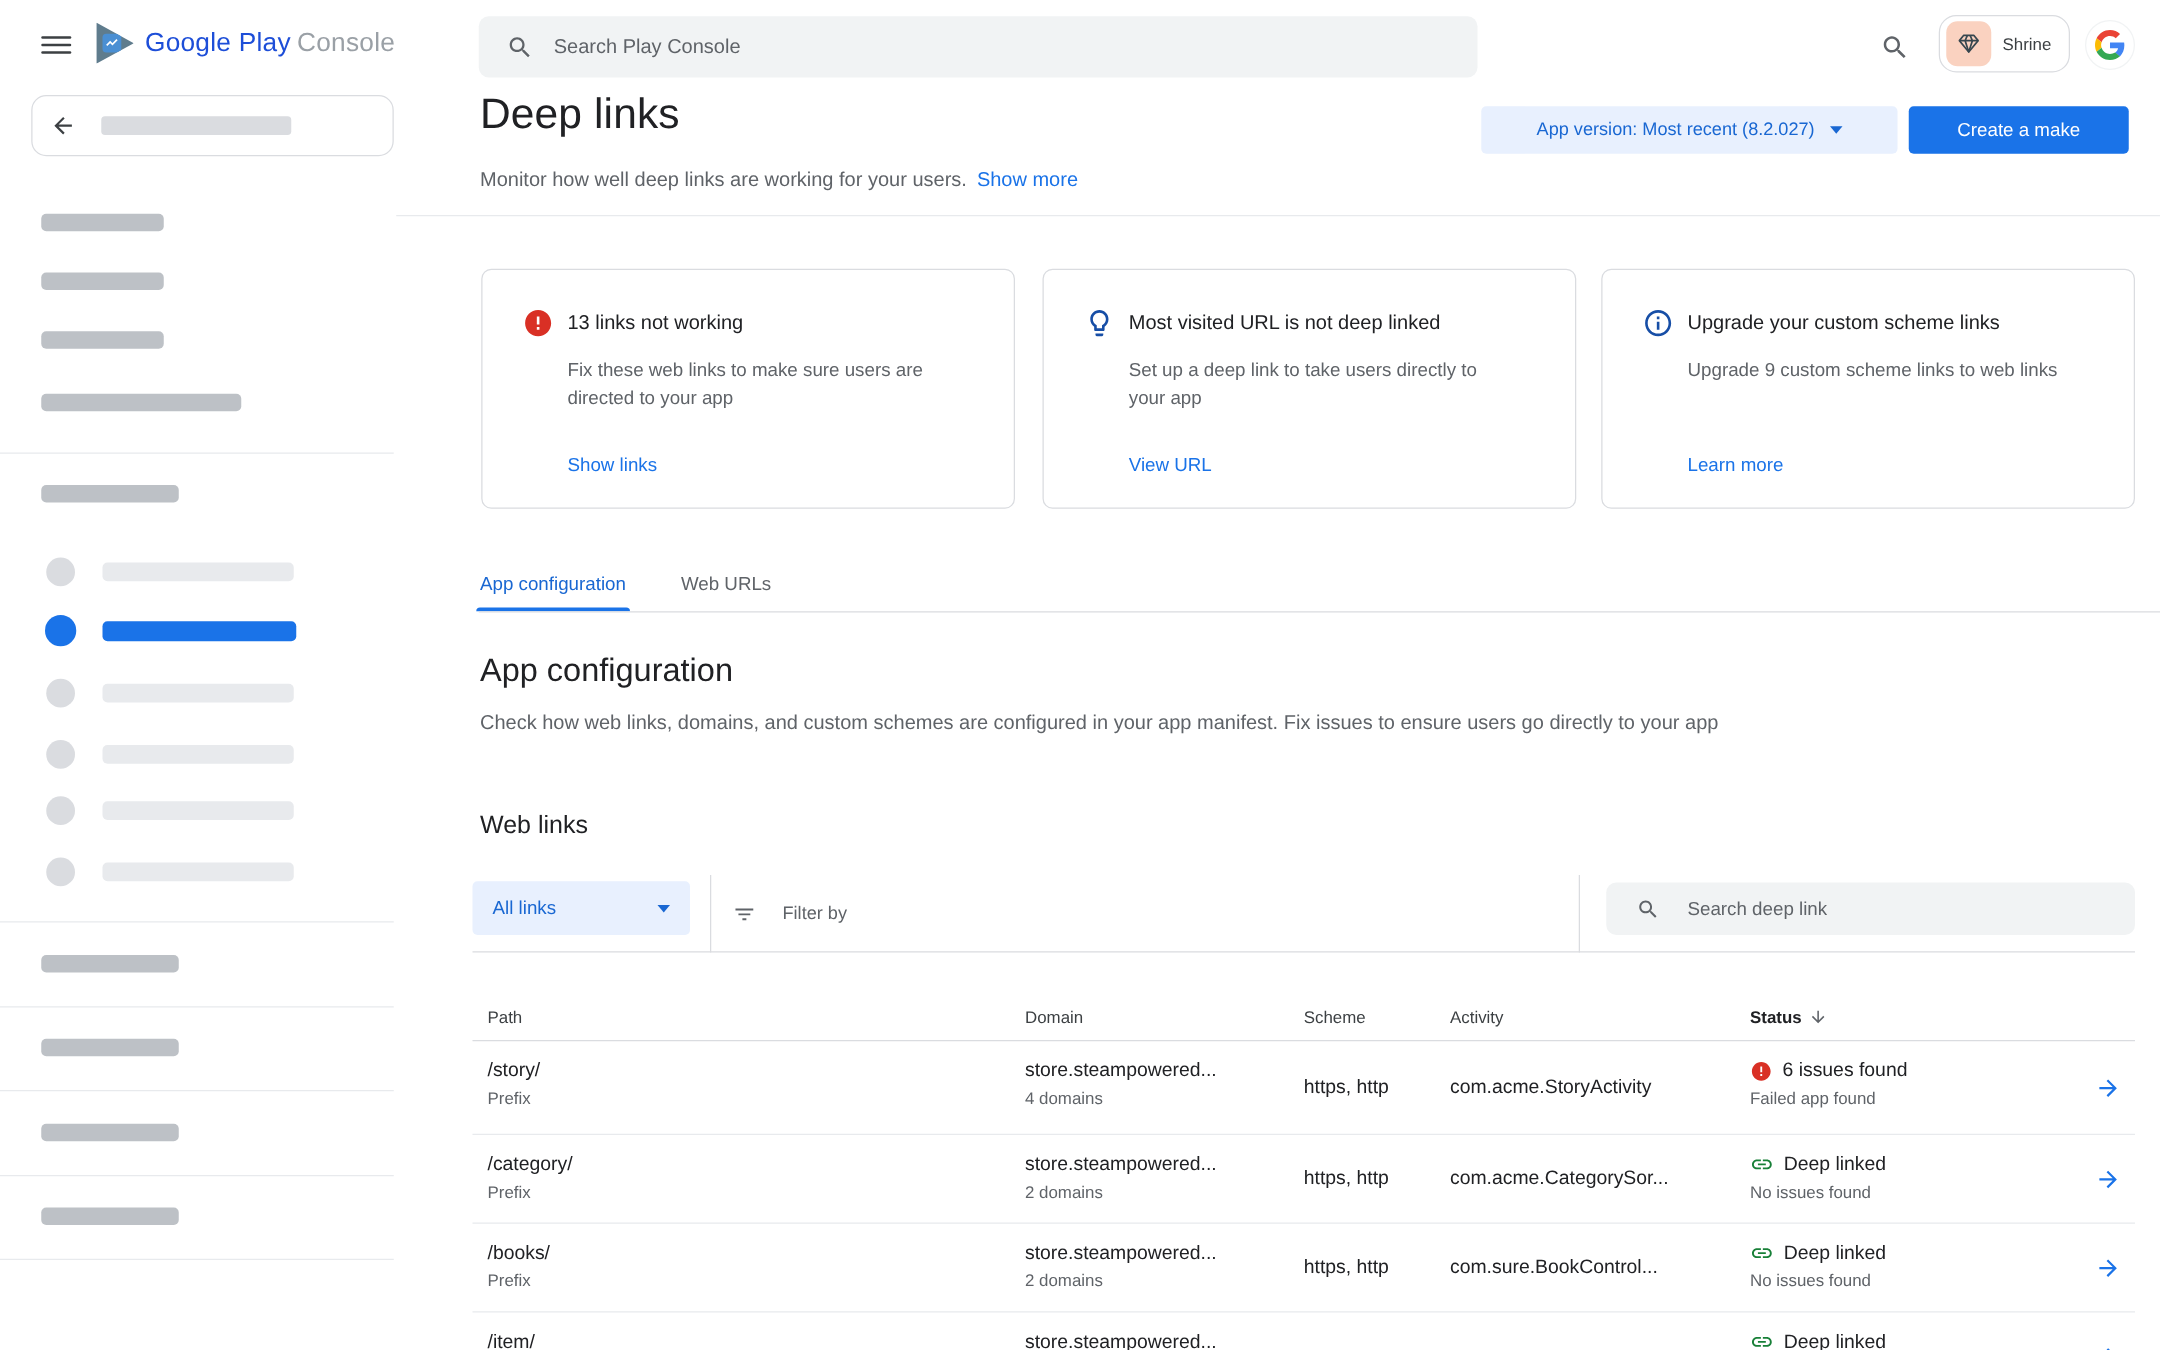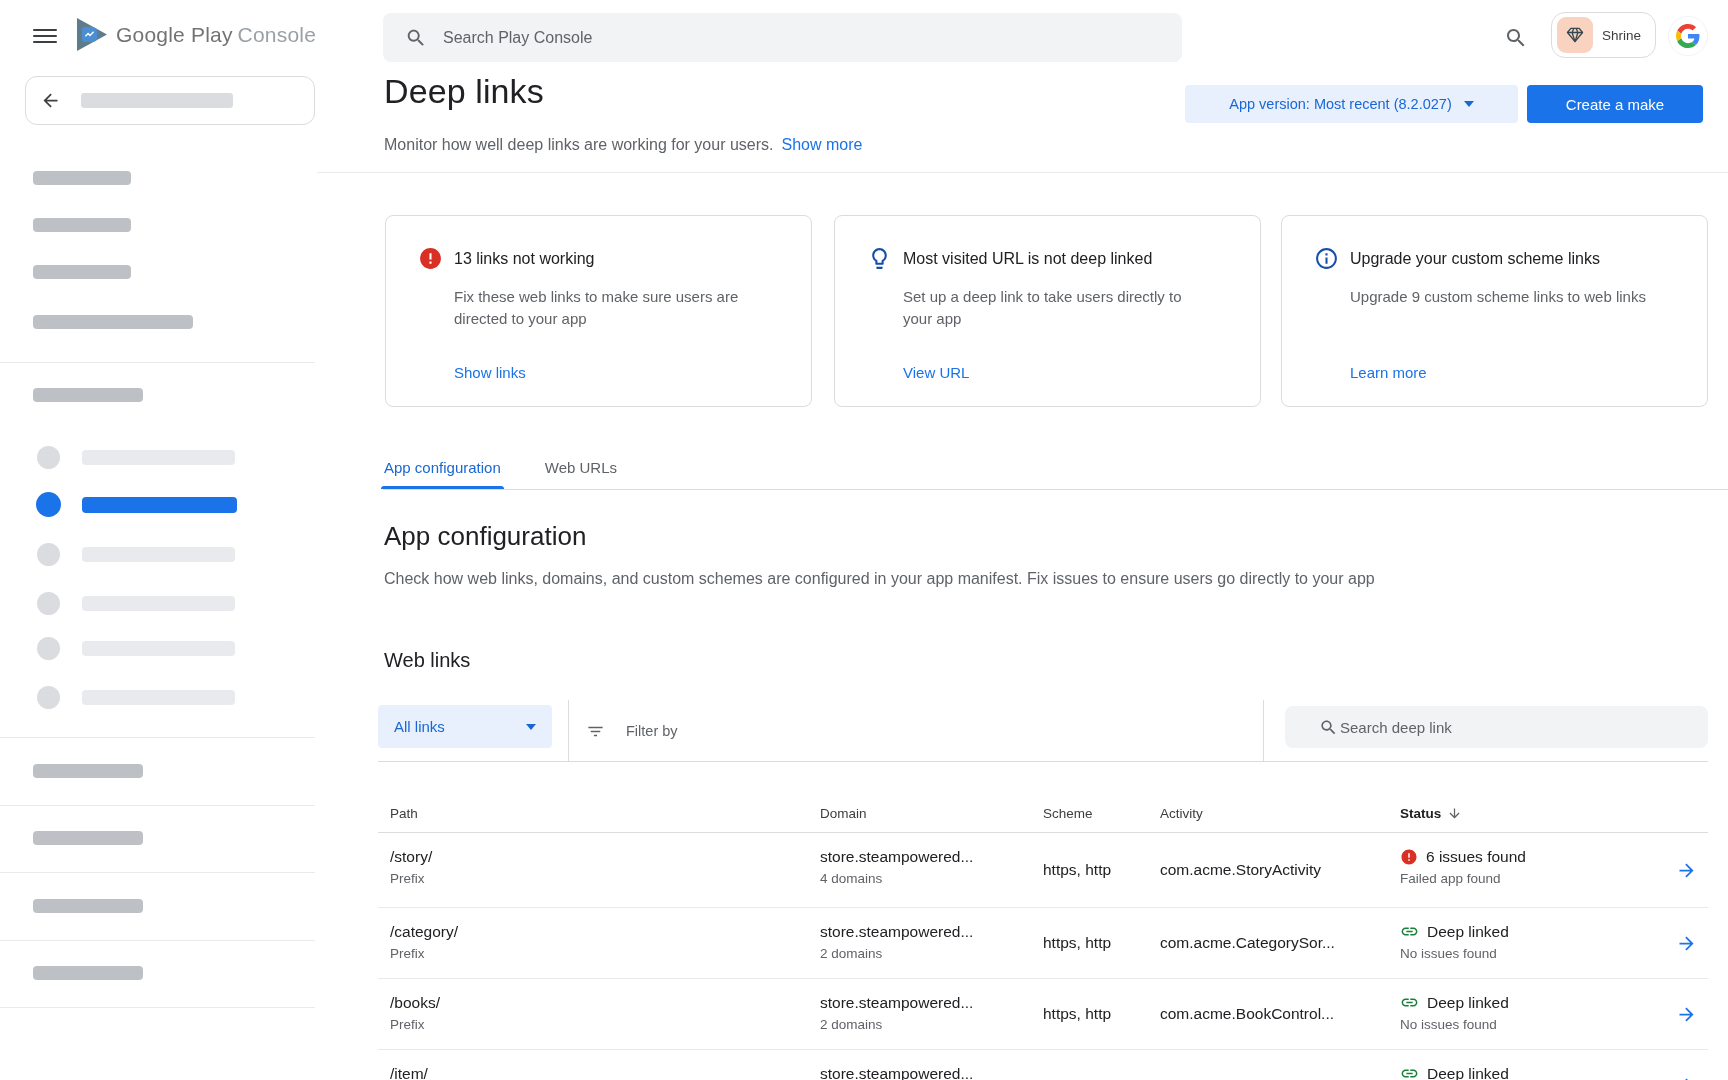--- a/index.html
+++ b/index.html
@@ -7,21 +7,21 @@
   body { position:relative; overflow:hidden; background:#fff; color:#202124; }
 
   
   .sidebar { position:absolute; left:0; top:0; width:317px; height:1080px; background:#fff; }
   .hamburger { position:absolute; left:33px; top:25px; width:24px; height:22px; border:none; background:none; cursor:pointer; }
   .hamburger span { display:block; height:2.5px; background:#3c4043; border-radius:2px; margin:3.5px 0; }
   .logo { position:absolute; left:77px; top:18px; display:flex; align-items:center; }
   .logo-tri { width:30px; height:33px; background:#5f7c8d; clip-path:polygon(0 0,100% 50%,0 100%); position:relative; }
   .logo-chip { position:absolute; left:5px; top:9px; width:15px; height:15px; background:#4a8fd3; border-radius:3px; display:flex; align-items:center; justify-content:center; }
   .logo-text { margin-left:9px; font-size:21px; letter-spacing:.2px; }
-  .logo-text .brand { color:#737373; font-weight:500; }
+  .logo-text .brand { color:#1d4ed8; font-weight:500; }
   .logo-text .product { color:#9aa0a6; font-weight:400; margin-left:5px; }
   .back-box { position:absolute; left:25px; top:76px; width:290px; height:49px; border:1px solid #dadce0; border-radius:12px; display:flex; align-items:center; padding-left:14px; background:#fff; cursor:pointer; }
   .back-box .sk { width:152px; height:15px; border-radius:3px; background:#dadce0; margin-left:20px; }
   .sk-bar { position:absolute; height:14px; border-radius:4px; background:#bdc1c6; }
   .sk-bar.light { background:#e8eaed; height:15px; }
   .sk-bar.blue { background:#1a73e8; height:16px; }
   .sk-circle { position:absolute; width:23px; height:23px; border-radius:50%; background:#dadce0; left:37px; }
   .sk-circle.blue { background:#1a73e8; width:25px; height:25px; left:36px; }
   .s-div { position:absolute; left:0; width:315px; height:1px; background:#e8eaed; }
 
@@ -62,21 +62,21 @@
 
   .h2 { position:absolute; left:384px; top:521px; font-size:26px; font-weight:500; color:#202124; }
   .h2-desc { position:absolute; left:384px; top:570px; font-size:16px; color:#5f6368; }
   .h3 { position:absolute; left:384px; top:649px; font-size:20px; font-weight:500; color:#202124; }
 
   
   .filter-row { position:absolute; left:378px; top:700px; width:1330px; height:62px; border-bottom:1px solid #dadce0; }
   .select-pill { position:absolute; left:0; top:5px; width:174px; height:43px; background:#e8f0fe; border:none; border-radius:4px; color:#1967d2; font-size:15px; font-weight:500; display:flex; align-items:center; justify-content:space-between; padding:0 16px; cursor:pointer; }
   .v-div { position:absolute; top:0; width:1px; height:62px; background:#dadce0; }
   .filter-by { position:absolute; left:208px; top:0; height:62px; display:flex; align-items:center; gap:21px; color:#5f6368; font-size:14.5px; cursor:pointer; }
-  .mini-search { position:absolute; left:907px; top:6px; width:423px; height:42px; background:#f1f3f4; border-radius:8px; display:flex; align-items:center; padding-left:34px; gap:2px; }
+  .mini-search { position:absolute; left:907px; top:6px; width:423px; height:42px; background:#f1f3f4; border-radius:8px; display:flex; align-items:center; padding-left:24px; gap:22px; }
   .mini-search input { font-size:15px; width:320px; }
   .mini-search input::placeholder { color:#5f6368; }
 
   
   .table { position:absolute; left:378px; top:795px; width:1330px; }
   .trow { display:grid; grid-template-columns:442px 223px 117px 240px 264px 1fr; align-items:stretch; }
   .thead { height:38px; border-bottom:1px solid #dadce0; font-size:13.5px; color:#3c4043; }
   .thead > div { display:flex; align-items:center; }
   .th-status { gap:6px; font-weight:700; color:#202124; cursor:pointer; }
   .tbody-row { border-bottom:1px solid #e8eaed; cursor:pointer; }
@@ -343,21 +343,21 @@
   <div class="trow tbody-row r3 row-linked">
     <div class="cell-2l cell-pad">
       <div class="primary">/books/</div>
       <div class="sub">Prefix</div>
     </div>
     <div class="cell-2l">
       <div class="primary">store.steampowered...</div>
       <div class="sub">2 domains</div>
     </div>
     <div class="cell-mid">https, http</div>
-    <div class="cell-mid">com.acme.BookControl...</div>
+    <div class="cell-mid">com.sure.BookControl...</div>
     <div class="cell-2l">
       <div class="status-line">
 
         <svg class="ic-link" width="19" height="19" viewBox="0 0 24 24" fill="#188038">
             <path d="M3.9 12c0-1.71 1.39-3.1 3.1-3.1h4V7H7c-2.76 0-5 2.24-5 5s2.24 5 5 5h4v-1.9H7c-1.71 0-3.1-1.39-3.1-3.1zM8 13h8v-2H8v2zm9-6h-4v1.9h4c1.71 0 3.1 1.39 3.1 3.1s-1.39 3.1-3.1 3.1h-4V17h4c2.76 0 5-2.24 5-5s-2.24-5-5-5z"></path>
           </svg>
         <span class="primary">Deep linked</span>
       </div>
       <div class="sub">No issues found</div>
     </div>

